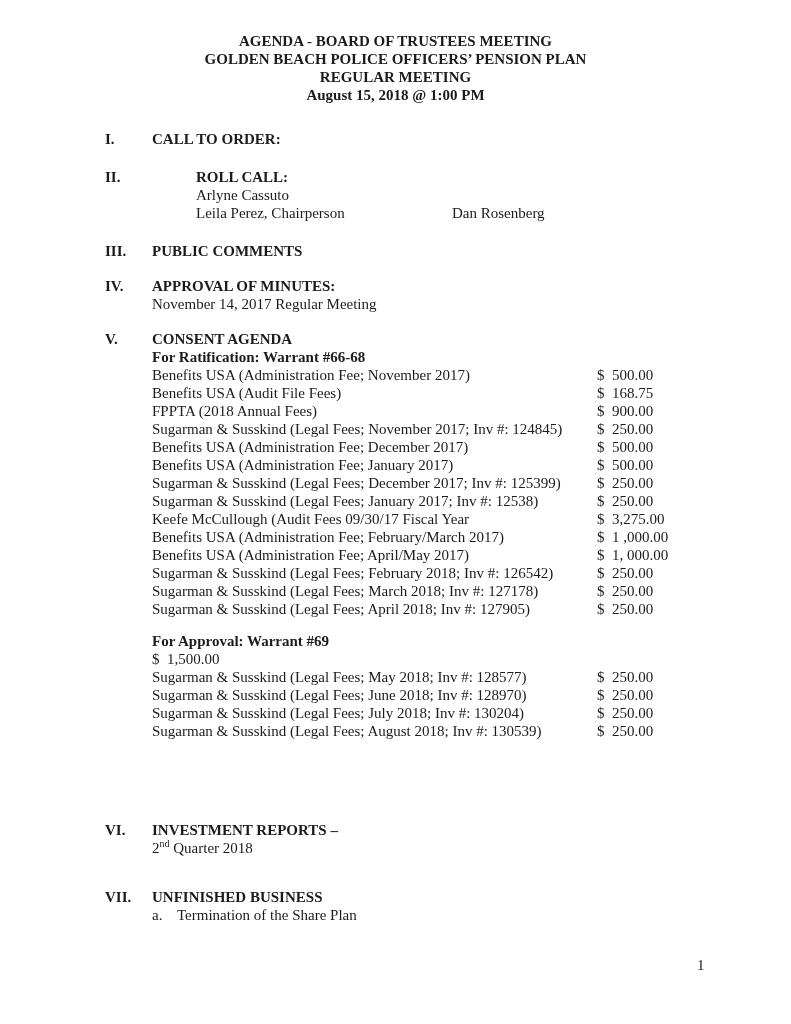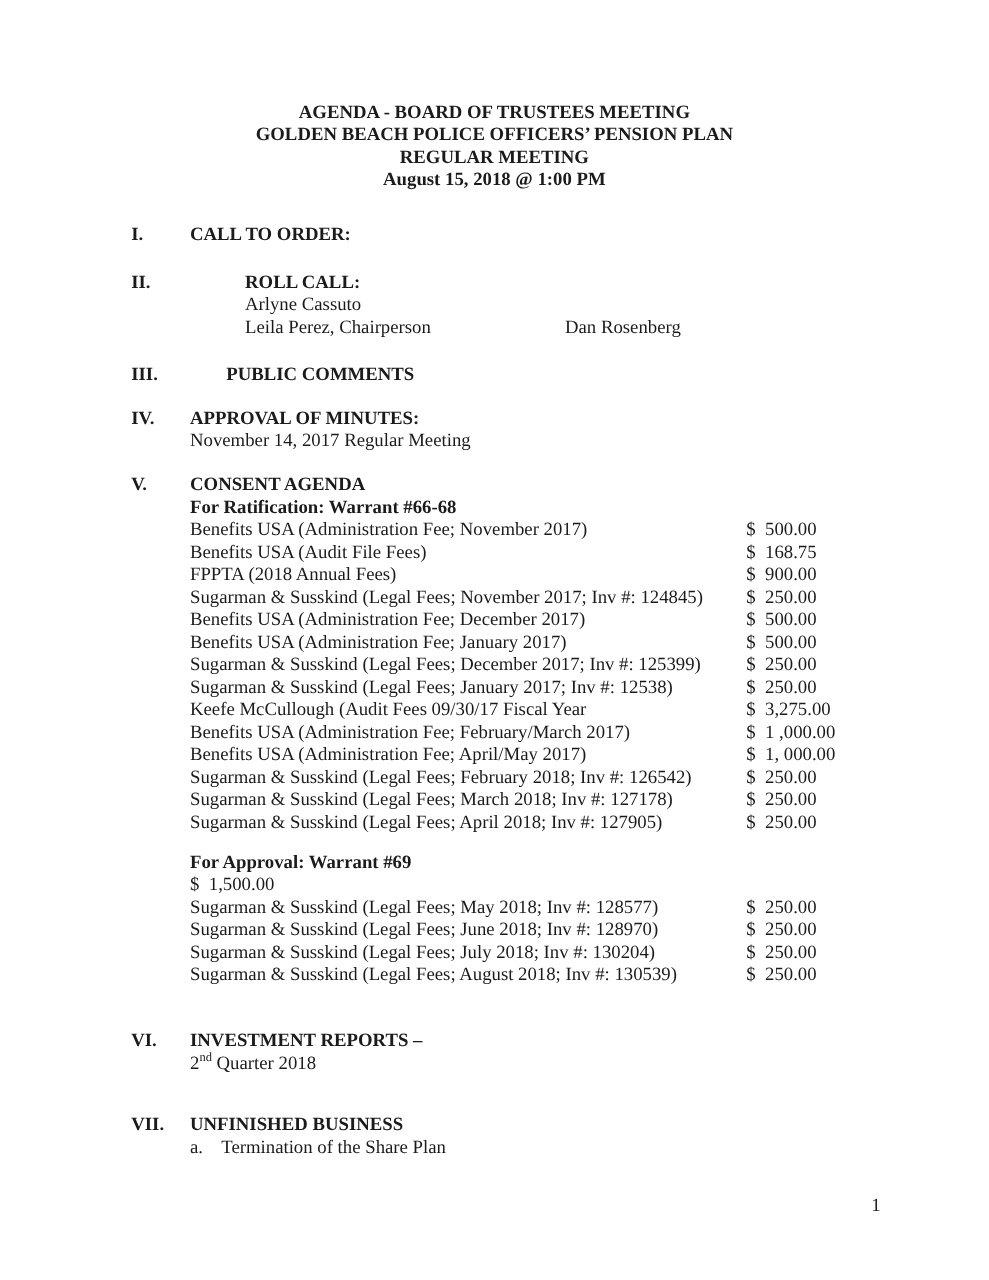--- a/index.html
+++ b/index.html
@@ -7,41 +7,41 @@
   body {
     width:791px; height:1024px;
     font-family:"Liberation Serif", "DejaVu Serif", serif;
     color:#1b1b1b;
     -webkit-font-smoothing:antialiased;
   }
   .page {
     position:relative;
     width:791px; height:1024px;
     background:#ffffff;
-    padding:81px 60px 0 105px;
+    padding:32px 60px 0 105px;
     overflow:hidden;
     font-size:15px;
     line-height:18px;
   }
   .hdr {
     margin:0 -60px 0 -105px; 
     text-align:center;
     font-weight:bold;
   }
   .sec { display:flex; align-items:flex-start; }
   .roman { width:47px; flex:none; font-weight:bold; }
   .sec-body { flex:1; min-width:0; }
   .sec-title { font-weight:bold; }
 
   .sec-1 { margin-top:26px; }
   .sec-2 { margin-top:20px;gap:44px; }
-  .sec-3 { margin-top:20px;gap:29px; }
+  .sec-3 { margin-top:20px; }
   .sec-4 { margin-top:17px; }
   .sec-5 { margin-top:17px; }
-  .sec-6 { margin-top:35px;justify-content:space-between; }
+  .sec-6 { margin-top:81px;justify-content:space-between; }
   .sec-7 { margin-top:31px;justify-content:space-between; }
 
   .roll-row { display:flex; }
   .roll-left { width:256px; flex:none; }
 
   .group-heading { font-weight:bold; }
   .group-2 { margin-top:14px; }
 
   .pay-row { display:flex; }
   .pay-row .desc { width:445px; flex:none; white-space:nowrap; overflow:hidden; }

